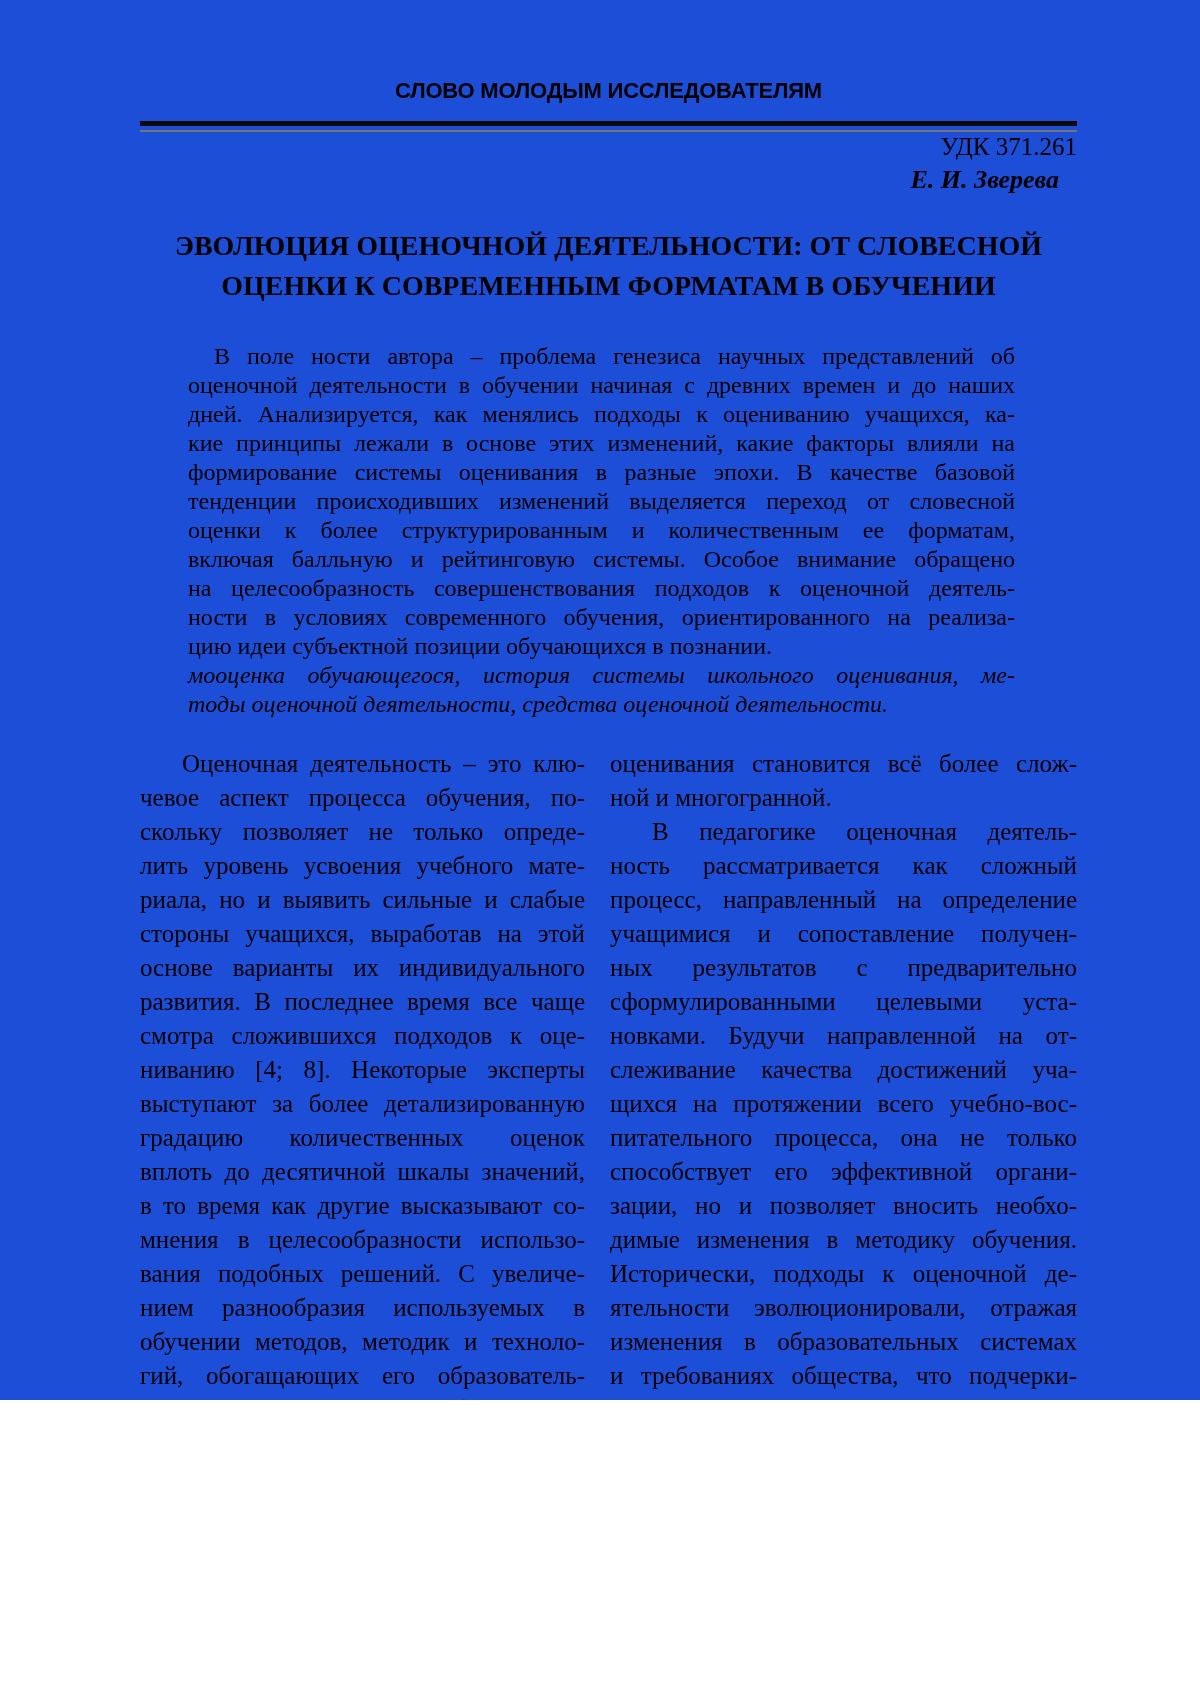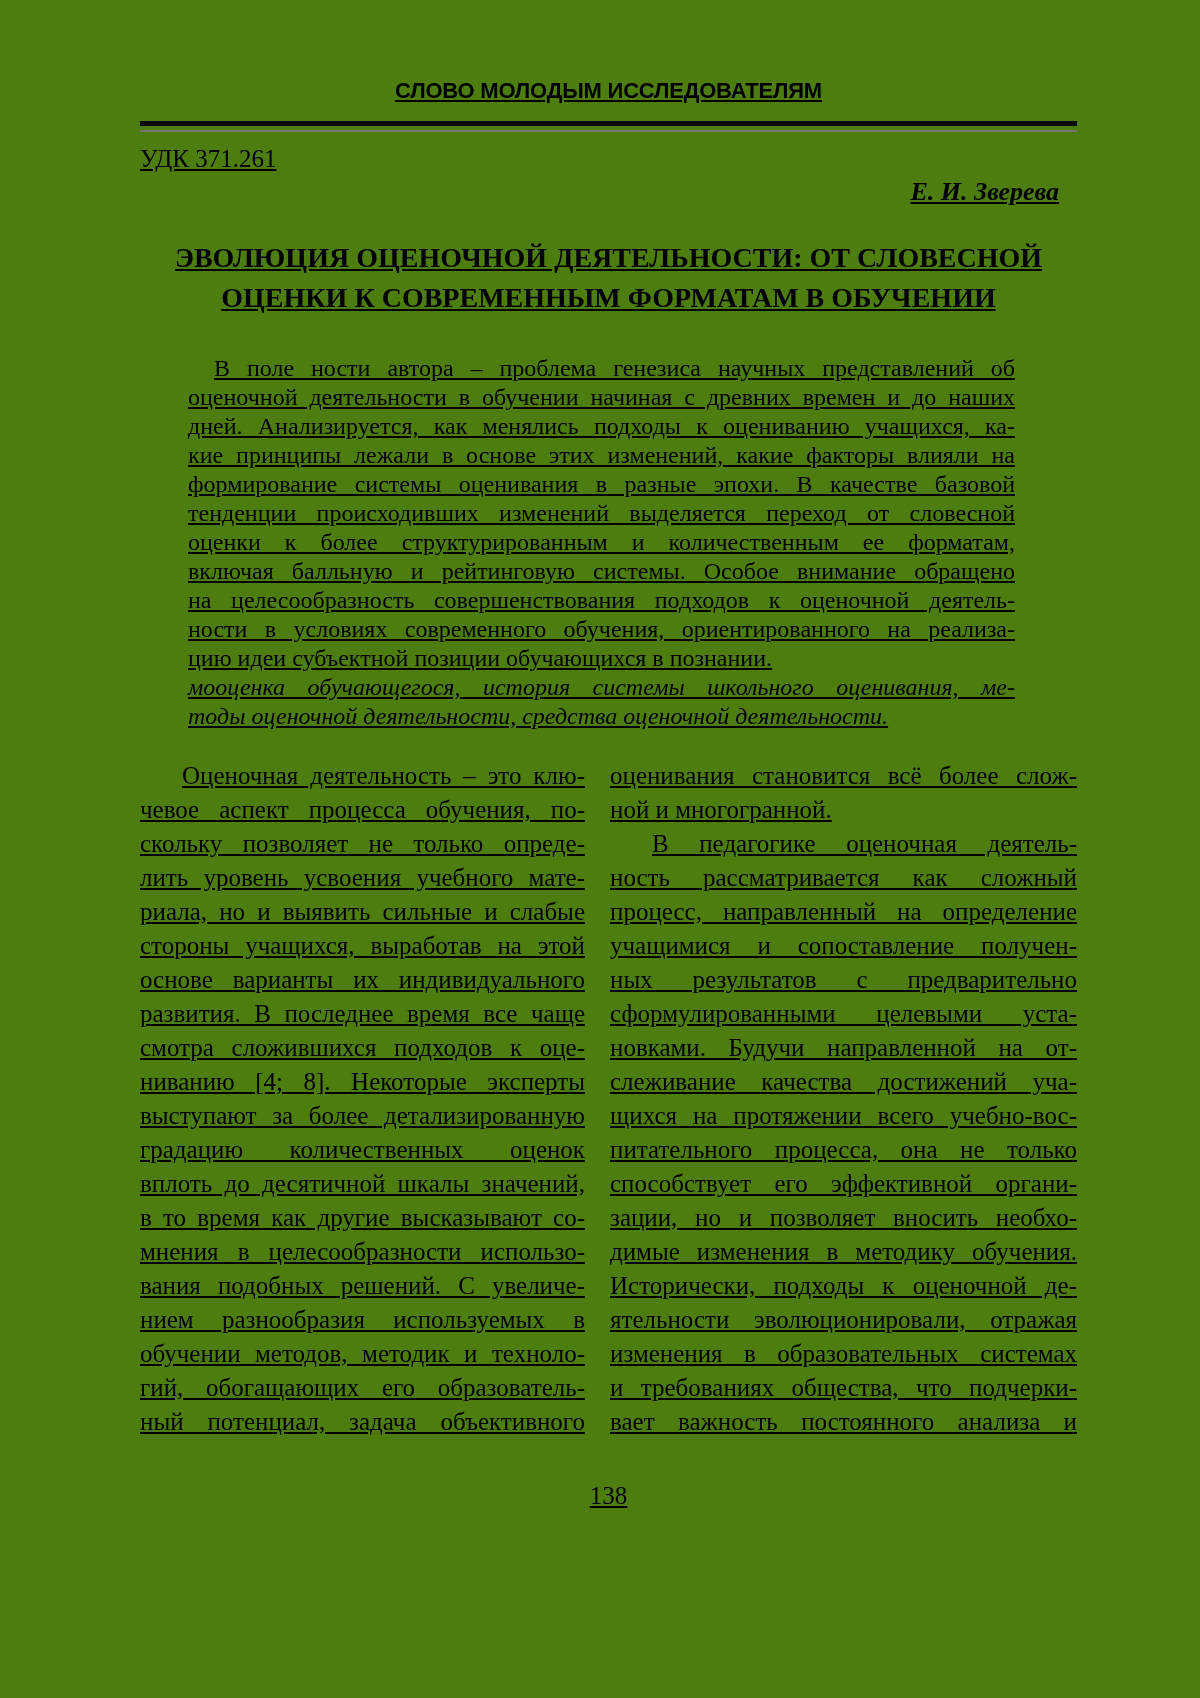--- a/index.html
+++ b/index.html
@@ -1,45 +1,44 @@
 <!DOCTYPE html>
 <html lang="ru"><head>
 <meta charset="utf-8">
 <style>
   html, body { margin: 0; padding: 0; background: #ffffff; }
   .page {
     position: relative;
     width: 1200px;
-    height: 1698px;
-    background: #4d7c0f;
+    height: 1400px;
+    background: #1d4ed8;
     color: #000000;
     font-family: "Liberation Serif", serif;
     overflow: hidden;
-    text-decoration: underline;
   }
   .content {
     margin-left: 140px;
     width: 937px;
     padding-top: 78px;
   }
   .rubric {
     text-align: center;
     font-family: "Liberation Sans", sans-serif;
     font-weight: bold;
     font-size: 22px;
     line-height: 26px;
     letter-spacing: -0.2px;
   }
   .rules { margin-top: 17px; }
   .rule-thick { height: 5px; background: #0a0a0a; }
   .rule-thin  { height: 2px; background: #757575; margin-top: 4px; }
   .udc {
-    margin-top: 12px;
     font-size: 25px;
     line-height: 30px;
+    text-align: right;
   }
   .author {
     margin-top: 2px;
     font-size: 26px;
     line-height: 32px;
     font-weight: bold;
     font-style: italic;
     text-align: right;
     padding-right: 18px;
   }

